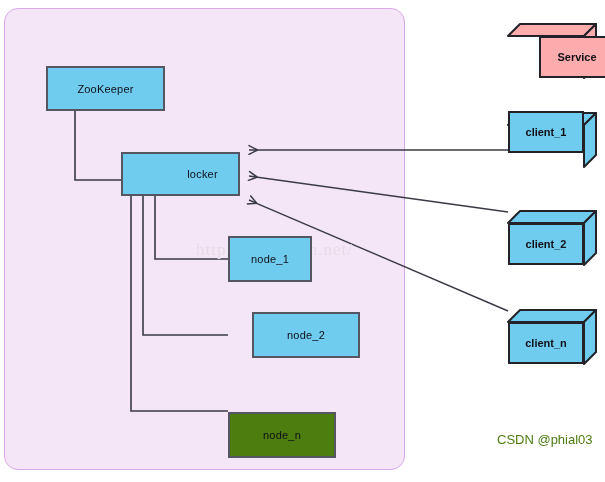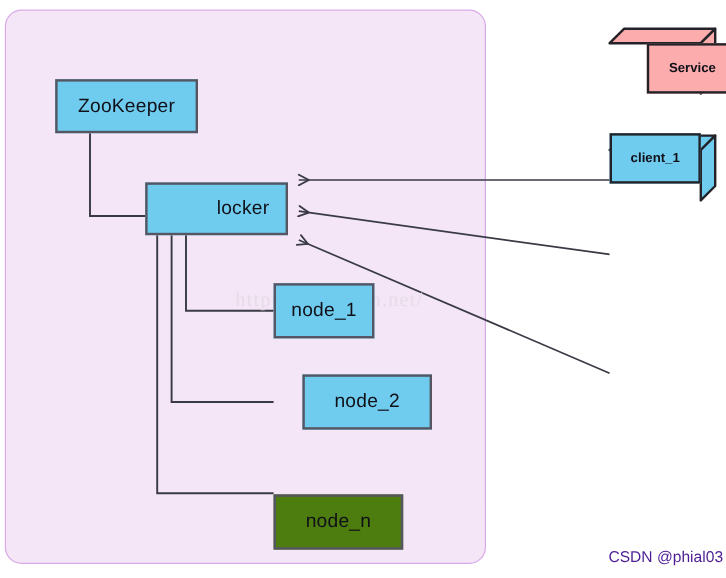--- a/index.html
+++ b/index.html
@@ -37,21 +37,21 @@
   .flat-node {
     position: absolute;
     box-sizing: border-box;
     background: #6fccee;
     border: 2px solid #565663;
     display: flex;
     align-items: center;
     justify-content: center;
   }
   .flat-node .node-label {
-    font-size: 16px;
+    font-size: 11px;
     color: #101018;
     letter-spacing: 0.2px;
     white-space: nowrap;
   }
 
   
   .cube-node {
     position: absolute;
   }
   .cube-node .cube-face {
@@ -161,17 +161,35 @@
   <div class="cube-node cube-blue" id="cube-client_1" style="left: 508px; top: 113px; width: 88px; height: 40px;">
     <svg class="cube-3d" width="88" height="54" viewBox="0 0 88 54">
         <polygon points="0,12 12,0 88,0 76,12" fill="#6fccee" stroke="#222228" stroke-width="2" stroke-linejoin="round"></polygon>
         <polygon points="76,12 88,0 88,42 76,54" fill="#6fccee" stroke="#222228" stroke-width="2" stroke-linejoin="round"></polygon>
       </svg>
     <div class="cube-face" style="width: 76px; height: 42px; border-color: rgb(34, 34, 40);">
       <span class="node-label">client_1</span>
     </div>
   </div>
 
+  <div class="cube-node cube-blue" id="cube-client_2" style="left: 508px; top: 211px; width: 88px; height: 54px;">
+    <svg class="cube-3d" width="88" height="54" viewBox="0 0 88 54">
+        <polygon points="0,12 12,0 88,0 76,12" fill="#6fccee" stroke="#222228" stroke-width="2" stroke-linejoin="round"></polygon>
+        <polygon points="76,12 88,0 88,42 76,54" fill="#6fccee" stroke="#222228" stroke-width="2" stroke-linejoin="round"></polygon>
+      </svg>
+    <div class="cube-face" style="width: 76px; height: 42px; border-color: rgb(34, 34, 40);">
+      <span class="node-label">client_2</span>
+    </div>
+  </div>
 
+  <div class="cube-node cube-blue" id="cube-client_n" style="left: 508px; top: 310px; width: 88px; height: 54px;">
+    <svg class="cube-3d" width="88" height="54" viewBox="0 0 88 54">
+        <polygon points="0,12 12,0 88,0 76,12" fill="#6fccee" stroke="#222228" stroke-width="2" stroke-linejoin="round"></polygon>
+        <polygon points="76,12 88,0 88,42 76,54" fill="#6fccee" stroke="#222228" stroke-width="2" stroke-linejoin="round"></polygon>
+      </svg>
+    <div class="cube-face" style="width: 76px; height: 42px; border-color: rgb(34, 34, 40);">
+      <span class="node-label">client_n</span>
+    </div>
+  </div>
 
-  <div class="watermark-csdn" id="watermark-csdn" style="left: 497px; top: 456px; color: #4c1d95; margin-left: 10px;">CSDN @phial03</div>
+  <div class="watermark-csdn" id="watermark-csdn" style="left: 497px; top: 432px; color: #4d7c0f;">CSDN @phial03</div>
 
 </div>
 
 </body></html>

